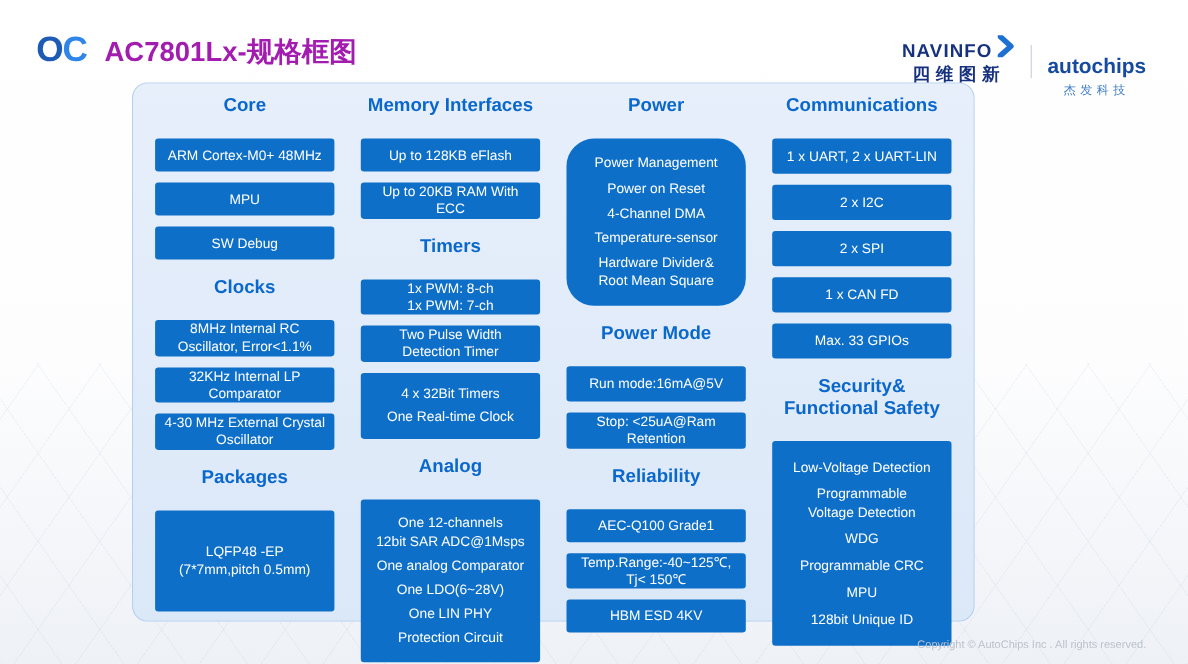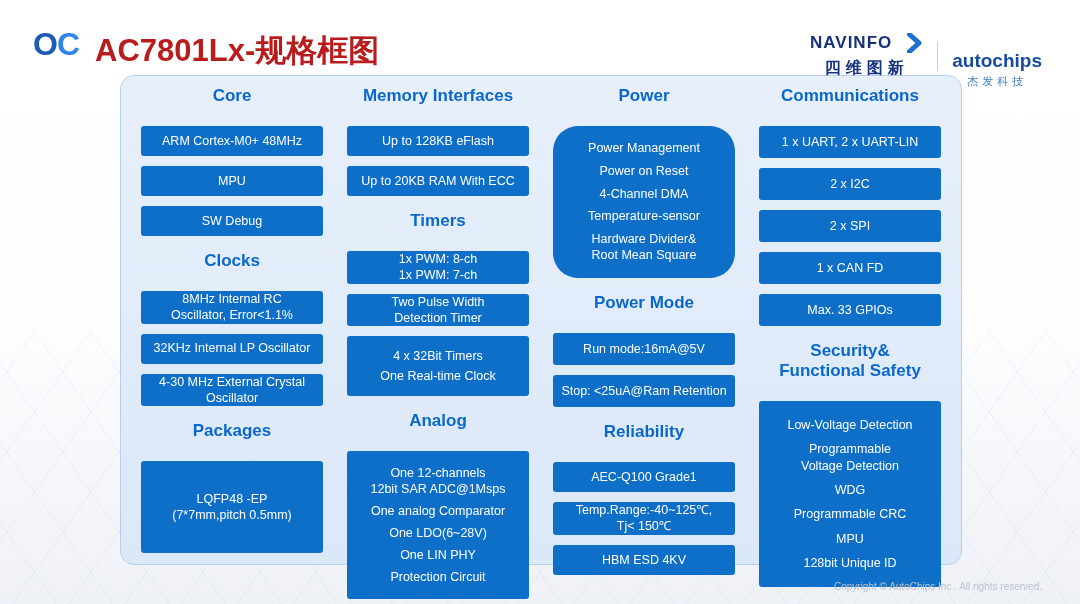--- a/index.html
+++ b/index.html
@@ -13,33 +13,33 @@
     position:absolute; left:0; right:0; top:330px; bottom:0; z-index:0;
     background:
       repeating-linear-gradient(55deg, rgba(175,195,220,0.14) 0 1px, transparent 1px 46px),
       repeating-linear-gradient(-55deg, rgba(175,195,220,0.14) 0 1px, transparent 1px 46px);
   }
   
   .hdr { position:absolute; left:0; top:0; width:100%; height:72px; z-index:2; }
   .logo { position:absolute; left:33px; top:26px; font-size:32px; font-weight:bold; letter-spacing:-1px; }
   .logo .o { color:#1d5bb4; }
   .logo .c { color:#2f86e8; }
-  .title { position:absolute; left:95px; top:30px; font-size:31px; font-weight:bold; color:#b91c1c; }
+  .title { position:absolute; left:95px; top:30px; font-size:25px; font-weight:bold; color:#a21caf; }
   .brands { position:absolute; right:38px; top:22px; display:flex; align-items:center; gap:14px; }
   .navinfo { text-align:center; }
-  .navinfo-row { display:flex; align-items:flex-start; gap:12px; }
+  .navinfo-row { display:flex; align-items:flex-end; gap:2px; }
   .navinfo-en { font-size:17px; font-weight:bold; color:#16317d; letter-spacing:1px; }
   .navinfo-cn { font-size:16px; color:#16317d; letter-spacing:5px; font-weight:bold; margin-top:1px; }
   .brand-sep { width:1px; height:30px; background:#c9ced6; }
   .autochips { text-align:center; }
   .autochips-en { font-size:19px; font-weight:bold; color:#164a9e; letter-spacing:0px;margin-top:28px; }
   .autochips-cn { font-size:11px; color:#3f7ec8; letter-spacing:4px; margin-top:2px; }
   
   .panel {
-    position:absolute; left:120px; top:75px; width:842px; height:490px; z-index:1;
+    position:absolute; left:120px; top:75px; width:766px; height:490px; z-index:1;
     background:linear-gradient(180deg,#e7effb 0%,#dbe8f8 100%);
     border:1px solid #b5d0ef; border-radius:14px;
     display:flex; gap:24px; padding:6px 20px 10px;
   }
   .col { flex:1; display:flex; flex-direction:column; min-width:0; }
   .col section { display:flex; flex-direction:column; gap:10px; }
   .col h2 {
     font-size:17px; font-weight:bold; color:#0a68cc; text-align:center;
     margin:15px 0 10px; line-height:1.18; white-space:pre-line;
   }
@@ -99,21 +99,21 @@
           <div class="ln">SW Debug</div>
         </div>
       </section>
       <section>
         <h2>Clocks</h2>
         <div class="box">
           <div class="ln">8MHz Internal RC</div>
           <div class="ln">Oscillator, Error&lt;1.1%</div>
         </div>
         <div class="box">
-          <div class="ln">32KHz Internal LP Oscillator</div>
+          <div class="ln">32KHz Internal LP Comparator</div>
         </div>
         <div class="box">
           <div class="ln">4-30 MHz External Crystal</div>
           <div class="ln">Oscillator</div>
         </div>
       </section>
       <section>
         <h2>Packages</h2>
         <div class="box" style="min-height: 92px;">
           <div class="ln">LQFP48 -EP</div>

